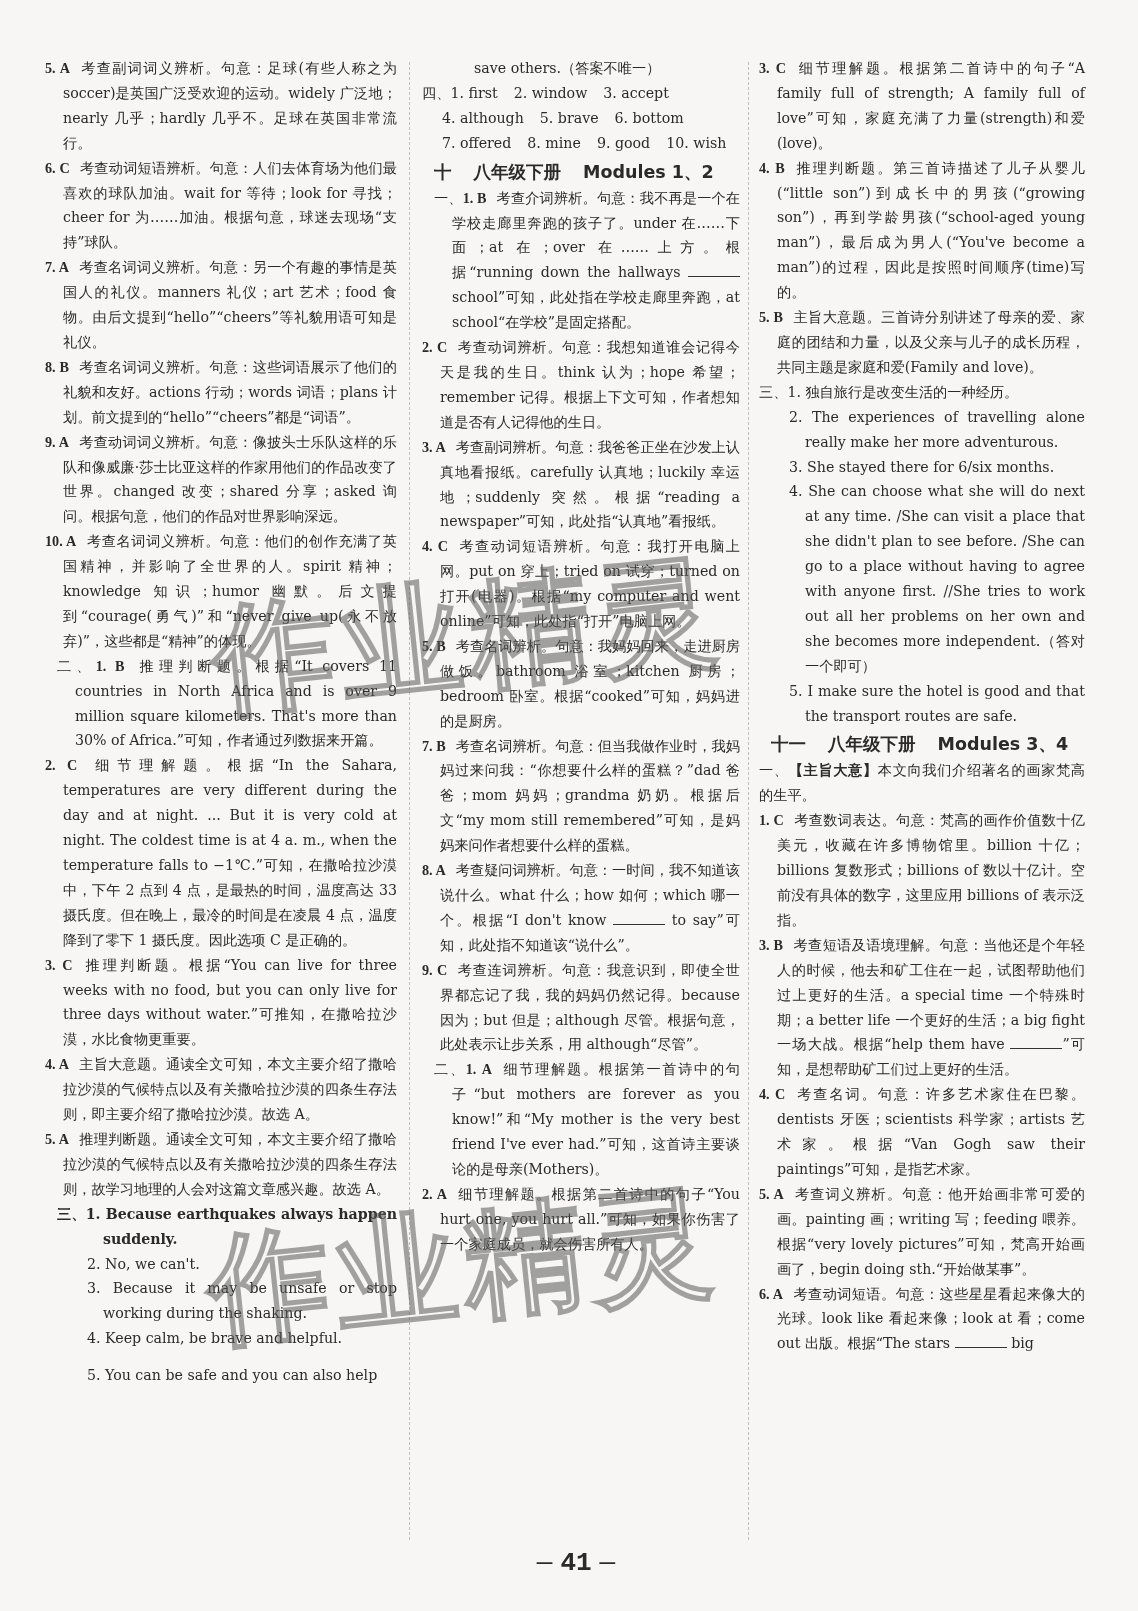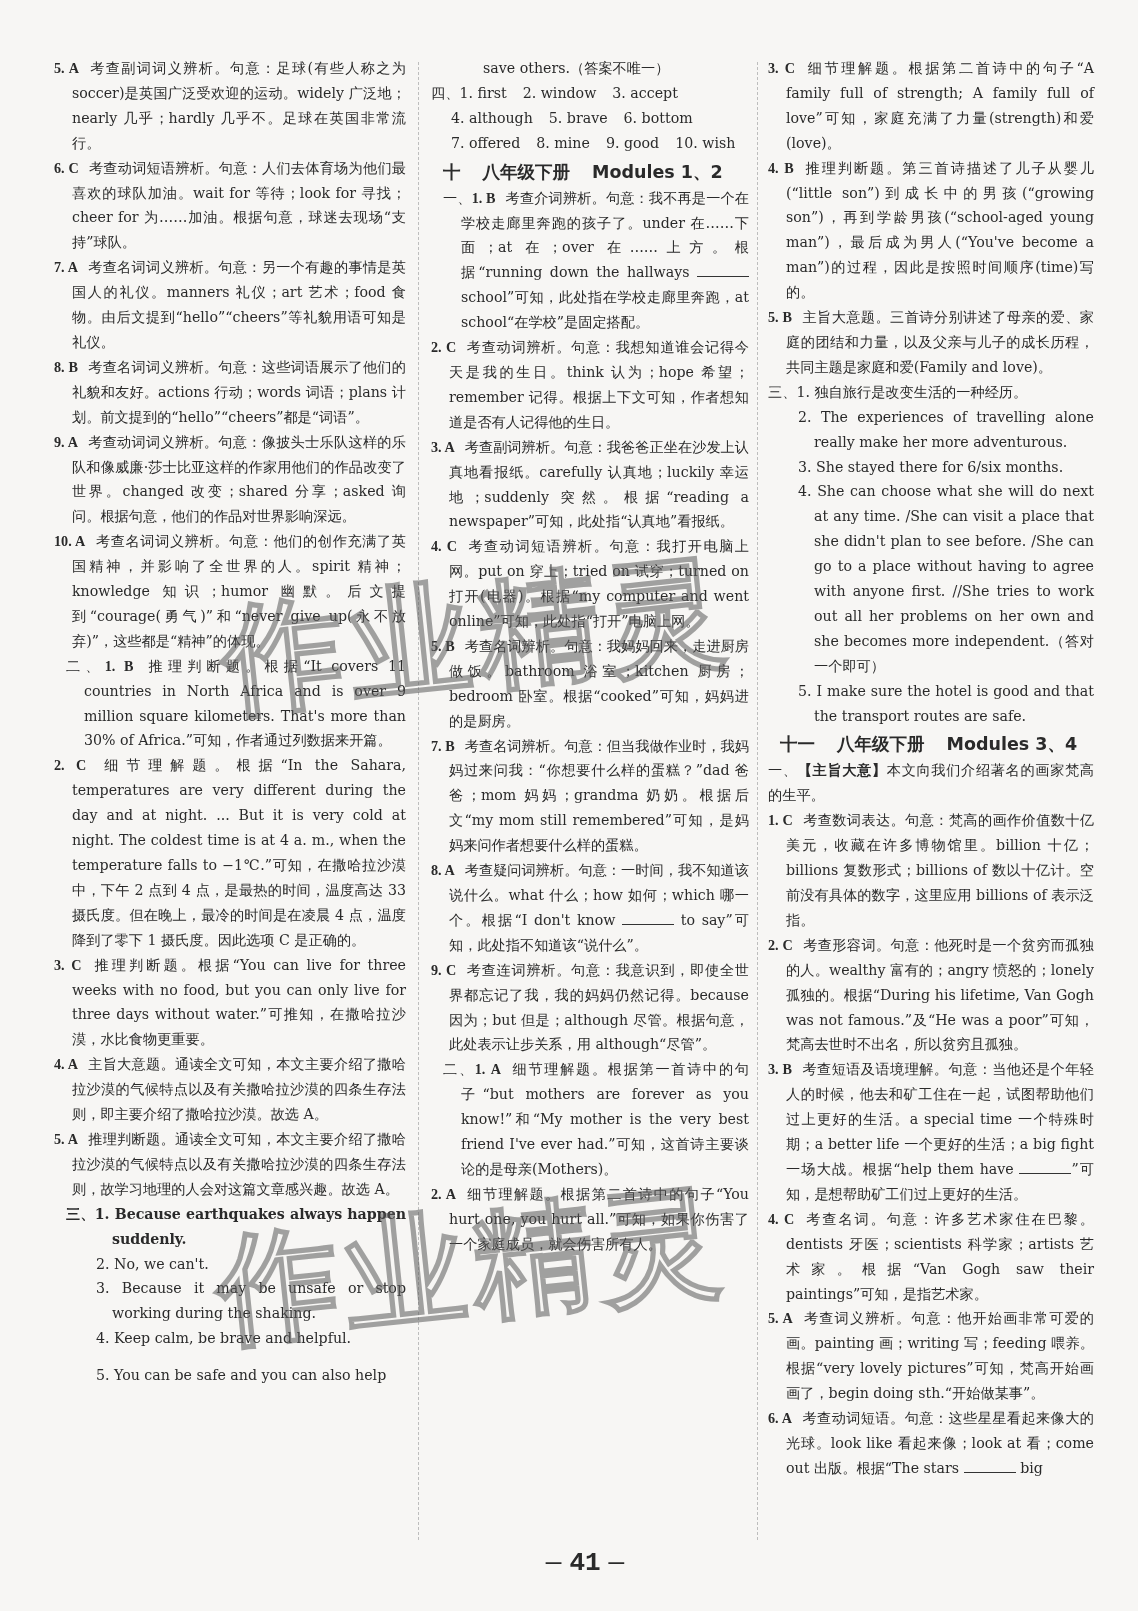--- a/index.html
+++ b/index.html
@@ -4,21 +4,21 @@
 <style>
   html, body { margin: 0; padding: 0; }
   body {
     width: 1138px; height: 1611px;
     background: #f7f6f4;
     position: relative;
     overflow: hidden;
     font-family: "DejaVu Serif", "Liberation Serif", serif;
     color: #2a2a2a;
   }
-  .page { position: absolute; left: 16px; top: 0; width: 946px; height: 1611px; }
+  .page { position: absolute; left: 7px; top: 0; width: 946px; height: 1611px; }
   .col {
     position: absolute; top: 56px;
     font-size: 14.2px;
     line-height: 24.9px;
     text-align: justify;
   }
   .col-left  { left: 38px;  width: 352px; }
   .col-mid   { left: 415px; width: 318px; }
   .col-right { left: 752px; width: 326px; }
   .sep {
@@ -123,21 +123,20 @@
     <p class="item" style="padding-left:46px;text-indent:-46px;"><span>三、</span><span>1. 独自旅行是改变生活的一种经历。</span></p>
     <p class="item sub-hang" style="padding-left:46px;text-indent:-16px;"><span>2. The experiences of travelling alone really make her more adventurous.</span></p>
     <p class="item sub-hang" style="padding-left:46px;text-indent:-16px;"><span>3. She stayed there for 6/six months.</span></p>
     <p class="item sub-hang" style="padding-left:46px;text-indent:-16px;"><span>4. She can choose what she will do next at any time. /She can visit a place that she didn't plan to see before. /She can go to a place without having to agree with anyone first. //She tries to work out all her problems on her own and she becomes more independent.（答对一个即可）</span></p>
     <p class="item sub-hang" style="padding-left:46px;text-indent:-16px;"><span>5. I make sure the hotel is good and that the transport routes are safe.</span></p>
 
     <div class="section-title"><span>十一</span><span class="gap"></span><span>八年级下册</span><span class="gap"></span><span>Modules 3、4</span></div>
 
     <p class="item"><span>一、</span><span class="bracket-bold">【主旨大意】</span><span>本文向我们介绍著名的画家梵高的生平。</span></p>
     <p class="item hang"><span class="num">1. C</span><span>考查数词表达。句意：梵高的画作价值数十亿美元，收藏在许多博物馆里。billion 十亿；billions 复数形式；billions of 数以十亿计。空前没有具体的数字，这里应用 billions of 表示泛指。</span></p>
-    <p class="item hang"><span class="num">2. C</span><span>考查形容词。句意：他死时是一个贫穷而孤独的人。wealthy 富有的；angry 愤怒的；lonely 孤独的。根据“During his lifetime, Van Gogh was not famous.”及“He was a poor”可知，梵高去世时不出名，所以贫穷且孤独。</span></p>
     <p class="item hang"><span class="num">3. B</span><span>考查短语及语境理解。句意：当他还是个年轻人的时候，他去和矿工住在一起，试图帮助他们过上更好的生活。a special time 一个特殊时期；a better life 一个更好的生活；a big fight 一场大战。根据“help them have</span> <span class="blank"></span><span>”可知，是想帮助矿工们过上更好的生活。</span></p>
     <p class="item hang"><span class="num">4. C</span><span>考查名词。句意：许多艺术家住在巴黎。dentists 牙医；scientists 科学家；artists 艺术家。根据“Van Gogh saw their paintings”可知，是指艺术家。</span></p>
     <p class="item hang"><span class="num">5. A</span><span>考查词义辨析。句意：他开始画非常可爱的画。painting 画；writing 写；feeding 喂养。根据“very lovely pictures”可知，梵高开始画画了，begin doing sth.“开始做某事”。</span></p>
     <p class="item hang"><span class="num">6. A</span><span>考查动词短语。句意：这些星星看起来像大的光球。look like 看起来像；look at 看；come out 出版。根据“The stars</span> <span class="blank"></span> <span>big</span></p>
   </div>
 
   <div class="watermark wm-1">作业精灵</div>
   <div class="watermark wm-2">作业精灵</div>
 
   <div class="footer"><span class="dash">—</span><span>41</span><span class="dash">—</span></div>

